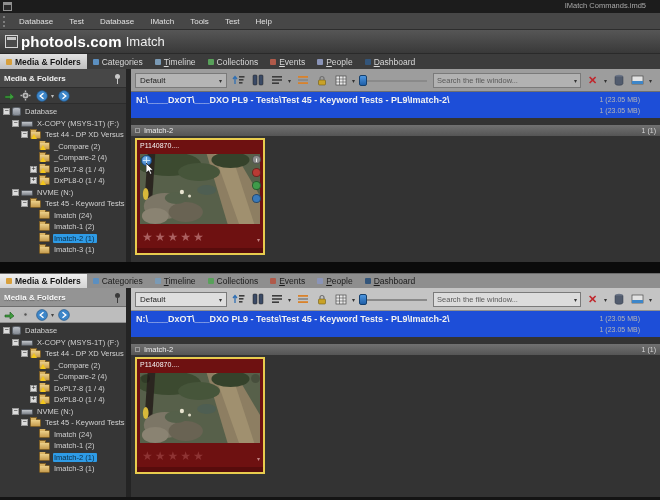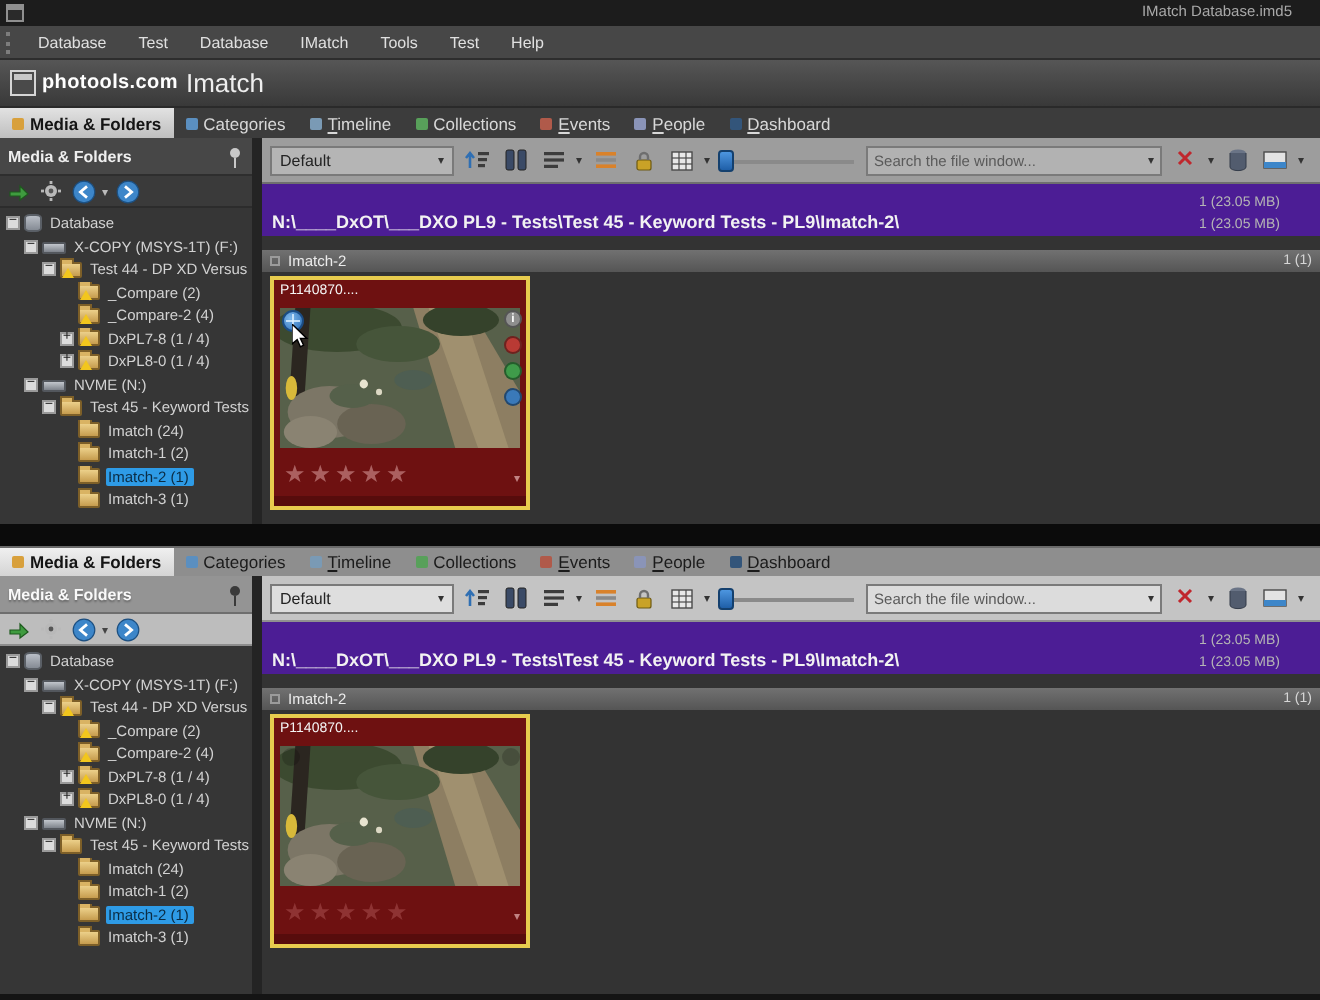--- a/index.html
+++ b/index.html
@@ -19,21 +19,21 @@
   
   .menubar { height:17px; background:#474747; display:flex; align-items:center; border-bottom:1px solid #2d2d2d; }
   .menugrip { width:4px; height:11px; margin:0 4px 0 3px; border-left:2px dotted #7d7d7d; }
   .menuitem { font-size:8px; color:#e0e0e0; padding:0 8px; line-height:17px; cursor:default; }
 
   
   .appheader { height:24px; background:linear-gradient(#565656,#393939);
       display:flex; align-items:center; padding-left:5px; border-bottom:1px solid #2a2a2a; }
   .appicon { width:13px; height:13px; border:1px solid #d5d5d5; background:#4a4a4a; margin-right:3px; position:relative; }
   .appicon::before { content:""; position:absolute; left:1px; right:1px; top:1px; height:3px; background:#c7c7c7; }
-  .appbrand { font-size:10px; font-weight:bold; color:#fff; letter-spacing:.2px; }
+  .appbrand { font-size:15px; font-weight:bold; color:#fff; letter-spacing:.2px; }
   .appsuffix { font-size:13px; color:#eee; margin-left:4px; }
 
   
   .tabsrow { height:15px; display:flex; align-items:stretch; }
   .top .tabsrow { background:#3c3c3c; }
   .bottom .tabsrow { background:#8e8e8e; border-top:1px solid #6a6a6a; }
   .tab { display:flex; align-items:center; padding:0 6px; font-size:8.5px; cursor:default; white-space:nowrap; }
   .top .tab { color:#d8d8d8; }
   .bottom .tab { color:#1b1b1b; }
   .tab.active { background:linear-gradient(#e2e2e2,#bfbfbf); color:#141414 !important; font-weight:bold; }
@@ -100,21 +100,21 @@
                    border:1px solid #14406e; border-radius:2px; }
   .searchbox { width:148px; height:15px; display:flex; align-items:center; border:1px solid #7a7a7a; padding:0 3px; }
   .top .searchbox { background:#b2b2b2; }
   .bottom .searchbox { background:#dcdcdc; }
   .searchbox input { flex:1; border:none; background:transparent; outline:none;
       font-size:7.5px; color:#333; font-family:"Liberation Sans",sans-serif; min-width:0; }
   .searchbox input::placeholder { color:#5a5a5a; }
   .redx { color:#c0272d; font-size:11px; font-weight:bold; line-height:11px; }
 
   
-  .pathbar { height:26px; background:#4c1d95; display:flex; padding:2px 20px 0 5px;align-items:flex-end; }
+  .pathbar { height:26px; background:#1d4ed8; display:flex; padding:2px 20px 0 5px; }
   .pathtext { flex:1; font-size:9px; font-weight:bold; color:#f2f2f2; white-space:nowrap; overflow:hidden; line-height:13px; }
   .pathcounts { text-align:right; font-size:7px; color:#b5b5b5; line-height:11px; flex:none; }
   .pathgap { height:7px; background:#333; }
 
   
   .groupheader { height:11px; background:linear-gradient(#717171,#555); display:flex; align-items:center; padding:0 4px; }
   .gh-collapse { width:5px; height:5px; border:1px solid #9b9b9b; margin-right:4px; flex:none; background:transparent; }
   .gh-label { flex:1; font-size:7.5px; color:#ececec; }
   .gh-count { font-size:7px; color:#d6d6d6; }
 
@@ -155,21 +155,21 @@
   .bottomstrip { height:3px; background:#141414; }
 </style>
 </head>
 <body>
 
 <div id="app">
 <div class="screen top">
 
   <div class="titlebar">
     <span class="winicon"></span>
-    <span class="title">IMatch Database.imd5</span>
+    <span class="title">IMatch Commands.imd5</span>
   </div>
 
   <div class="menubar">
     <span class="menugrip"></span>
     <span class="menu-items" style="display:flex">
           <span class="menuitem">Database</span>
           <span class="menuitem">Test</span>
           <span class="menuitem">Database</span>
           <span class="menuitem">IMatch</span>
           <span class="menuitem">Tools</span>

